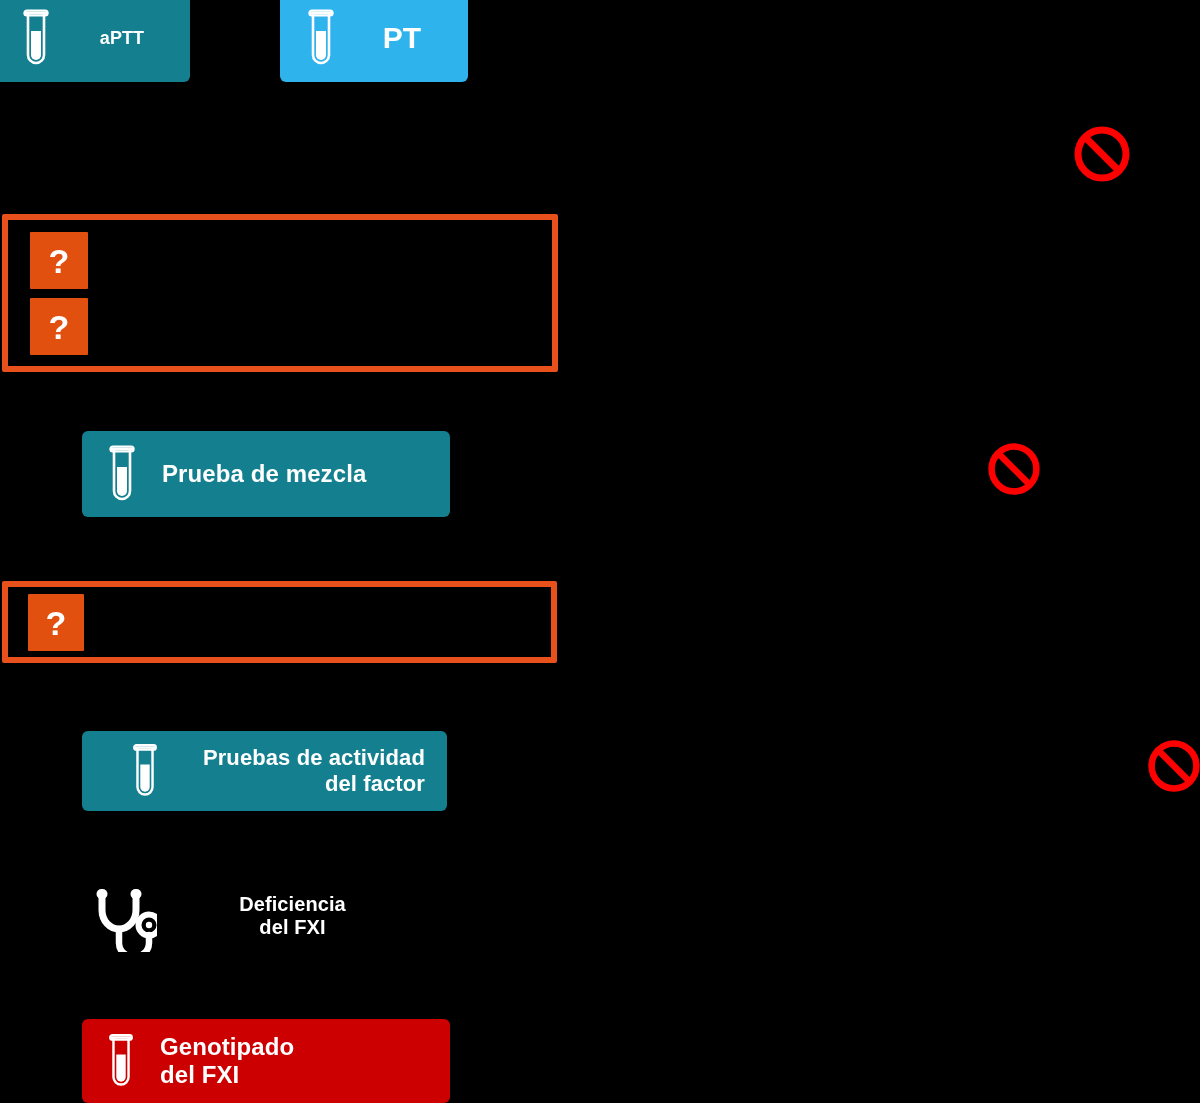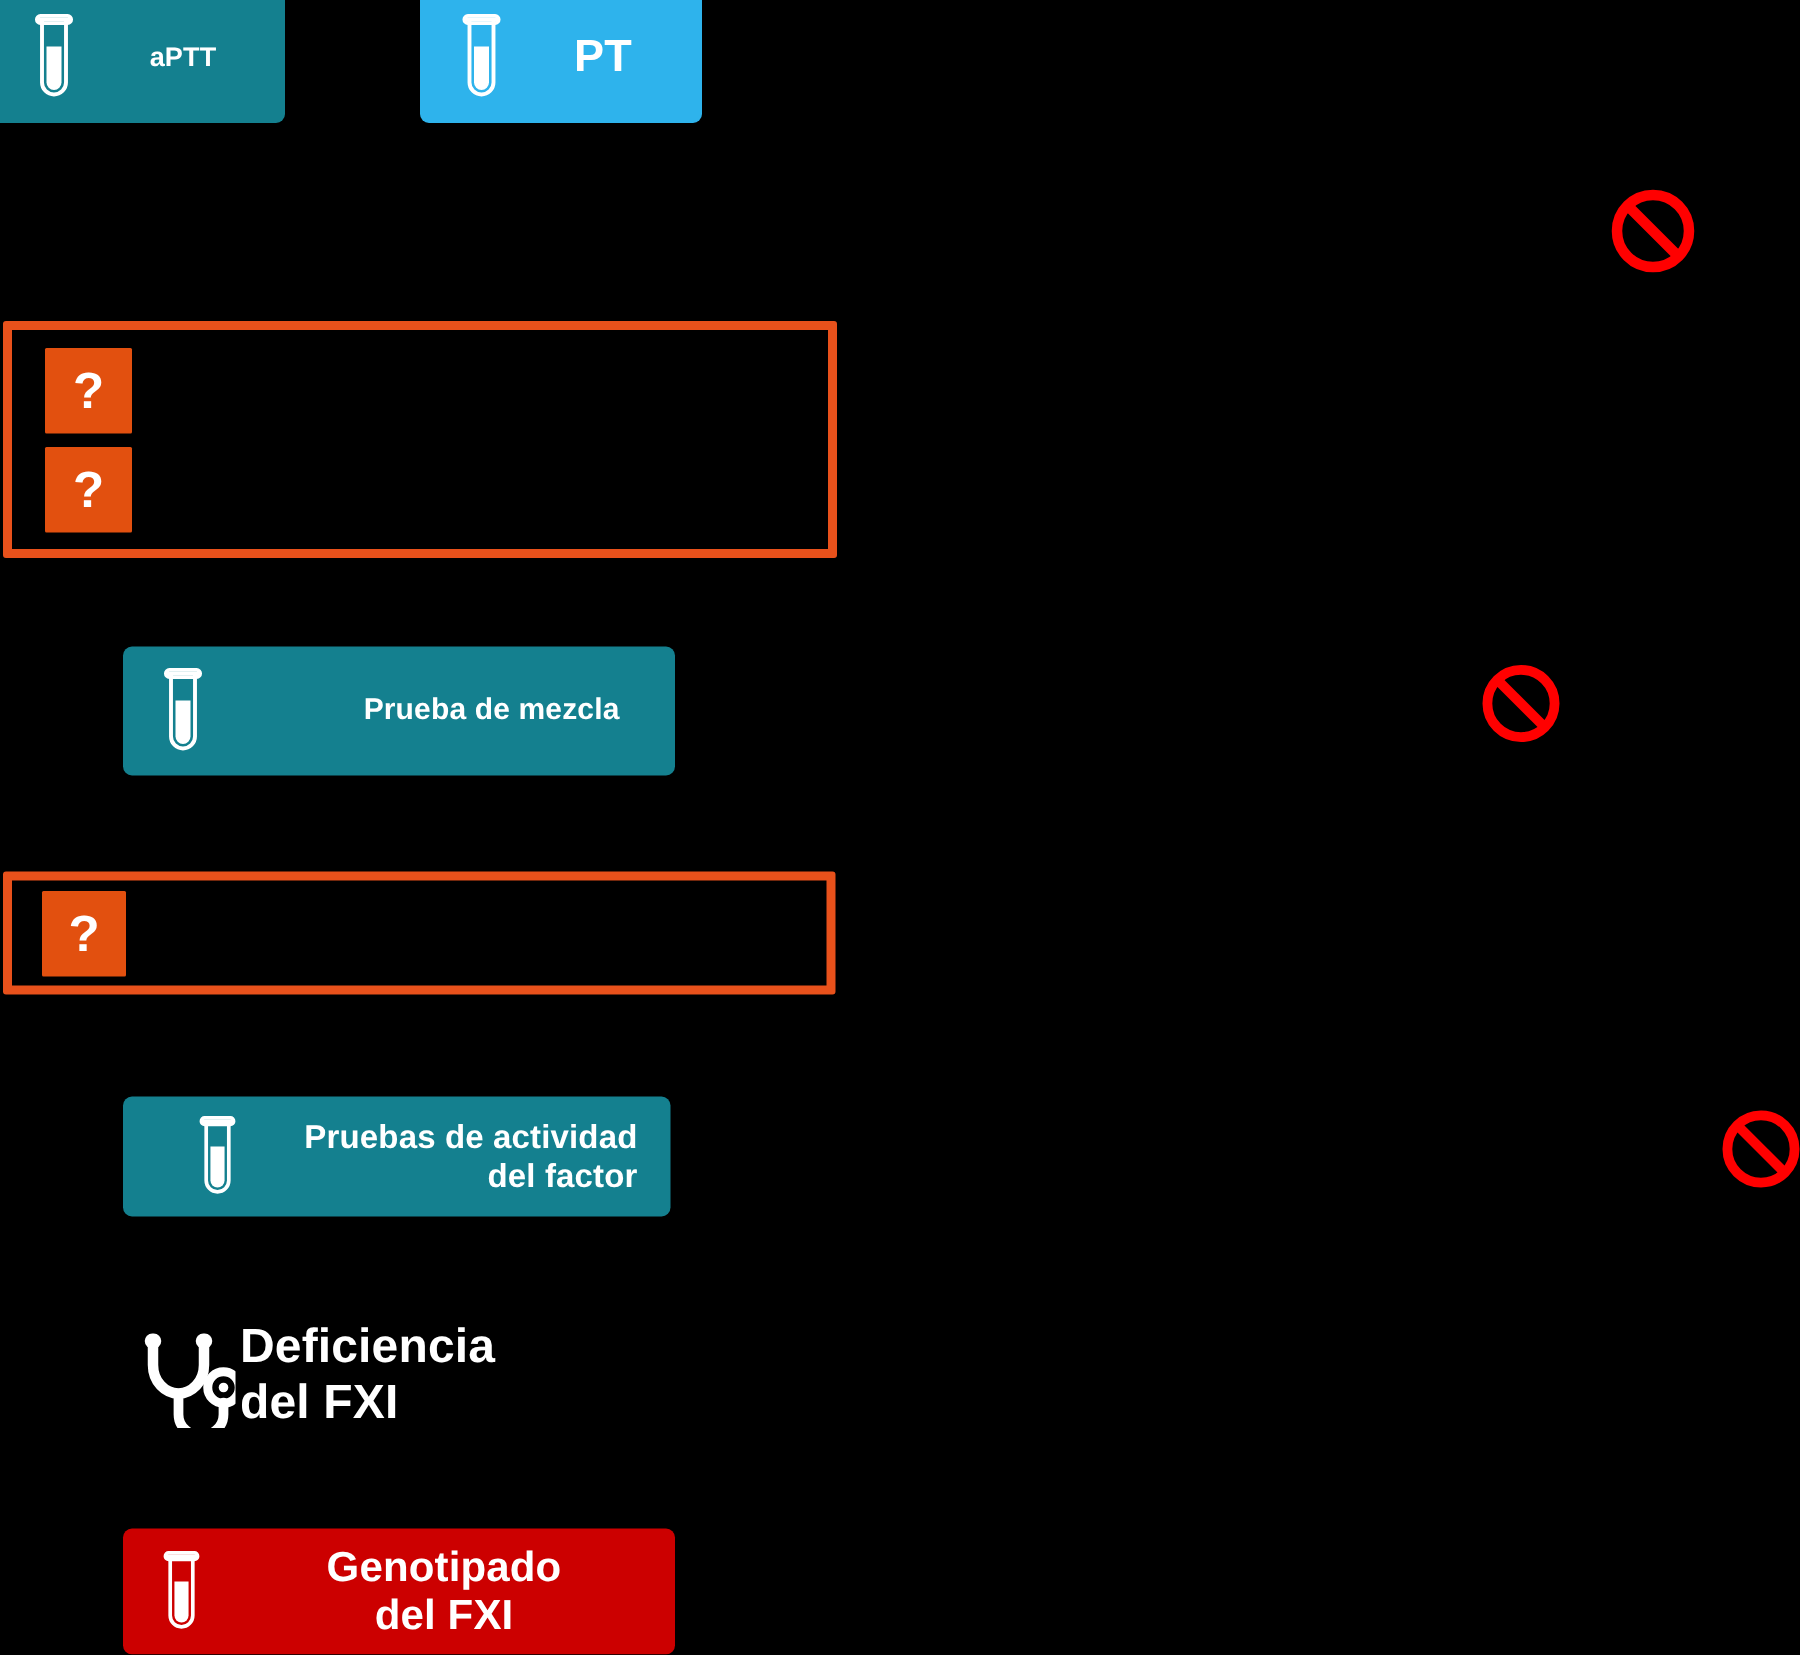--- a/index.html
+++ b/index.html
@@ -97,21 +97,21 @@
   <div class="qbox" style="left:30px;top:298px;width:58px;height:57px;font-size:34px;">?</div>
 
   <div class="node teal" style="left:82px;top:431px;width:368px;height:86px;">
     <span class="tube-slot" style="width:80px;height:86px;">
       <svg class="tube" width="34" height="58" viewBox="0 0 34 58" aria-hidden="true">
         <path d="M7 4 h20 M9 4 v42 a8 8 0 0 0 16 0 V4" fill="none" stroke="#ffffff" stroke-width="2.6" stroke-linecap="round" stroke-linejoin="round"></path>
         <path d="M12 22 h10 v24 a5 5 0 0 1 -10 0 z" fill="#ffffff"></path>
         <rect x="5.5" y="1.6" width="23" height="4.8" rx="2.4" fill="none" stroke="#ffffff" stroke-width="2.4"></rect>
       </svg>
     </span>
-    <span class="node-label" style="font-size:20px;text-align:right;padding-right:37px;">Prueba de mezcla</span>
+    <span class="node-label" style="font-size:24px;text-align:left;padding-right:21px;">Prueba de mezcla</span>
   </div>
 
   <div class="qframe" style="left:2px;top:581px;width:555px;height:82px;"></div>
 
   <div class="qbox" style="left:28px;top:594px;width:56px;height:57px;font-size:34px;">?</div>
 
   <div class="node teal" style="left:82px;top:731px;width:365px;height:80px;padding-left:24px;">
     <span class="tube-slot" style="width:78px;height:80px;">
       <svg class="tube" width="32" height="56" viewBox="0 0 34 58" aria-hidden="true">
         <path d="M7 4 h20 M9 4 v42 a8 8 0 0 0 16 0 V4" fill="none" stroke="#ffffff" stroke-width="2.6" stroke-linecap="round" stroke-linejoin="round"></path>
@@ -127,33 +127,33 @@
     <span class="tube-slot" style="width:78px;height:100px;">
       <svg width="72" height="72" viewBox="0 0 72 72" aria-hidden="true">
         <path d="M17 14 v16 c0 11 8 19 17 19 s17 -8 17 -19 V14" fill="none" stroke="#ffffff" stroke-width="7" stroke-linecap="round"></path>
         <path d="M34 49 v14 c0 9 8 14 15 14 s15 -5 15 -14 v-8" fill="none" stroke="#ffffff" stroke-width="6.5" stroke-linecap="round"></path>
         <circle cx="64" cy="45" r="10.5" fill="none" stroke="#ffffff" stroke-width="6"></circle>
         <circle cx="64" cy="45" r="3.2" fill="#ffffff"></circle>
         <rect x="11.5" y="9" width="11" height="10" rx="5" fill="#ffffff"></rect>
         <rect x="45.5" y="9" width="11" height="10" rx="5" fill="#ffffff"></rect>
       </svg>
     </span>
-    <span class="node-label" style="font-size:32px;text-align:left;padding-right:22px;">Deficiencia
+    <span class="node-label" style="font-size:20px;text-align:center;padding-right:22px;">Deficiencia
 del FXI</span>
   </div>
 
   <div class="node red" style="left:82px;top:1019px;width:368px;height:84px;">
     <span class="tube-slot" style="width:78px;height:84px;">
       <svg class="tube" width="32" height="56" viewBox="0 0 34 58" aria-hidden="true">
         <path d="M7 4 h20 M9 4 v42 a8 8 0 0 0 16 0 V4" fill="none" stroke="#ffffff" stroke-width="2.6" stroke-linecap="round" stroke-linejoin="round"></path>
         <path d="M12 22 h10 v24 a5 5 0 0 1 -10 0 z" fill="#ffffff"></path>
         <rect x="5.5" y="1.6" width="23" height="4.8" rx="2.4" fill="none" stroke="#ffffff" stroke-width="2.4"></rect>
       </svg>
     </span>
-    <span class="node-label" style="font-size:28px;text-align:center;">Genotipado
+    <span class="node-label" style="font-size:24px;text-align:left;">Genotipado
 del FXI</span>
   </div>
 
   <div class="noicon" style="left:1072px;top:124px;width:60px;height:60px;">
     <svg width="60" height="60" viewBox="0 0 60 60" aria-hidden="true">
       <circle cx="30" cy="30" r="24" fill="none" stroke="#ff0000" stroke-width="7"></circle>
       <line x1="13" y1="13" x2="47" y2="47" stroke="#ff0000" stroke-width="7" stroke-linecap="butt"></line>
     </svg>
   </div>
 

